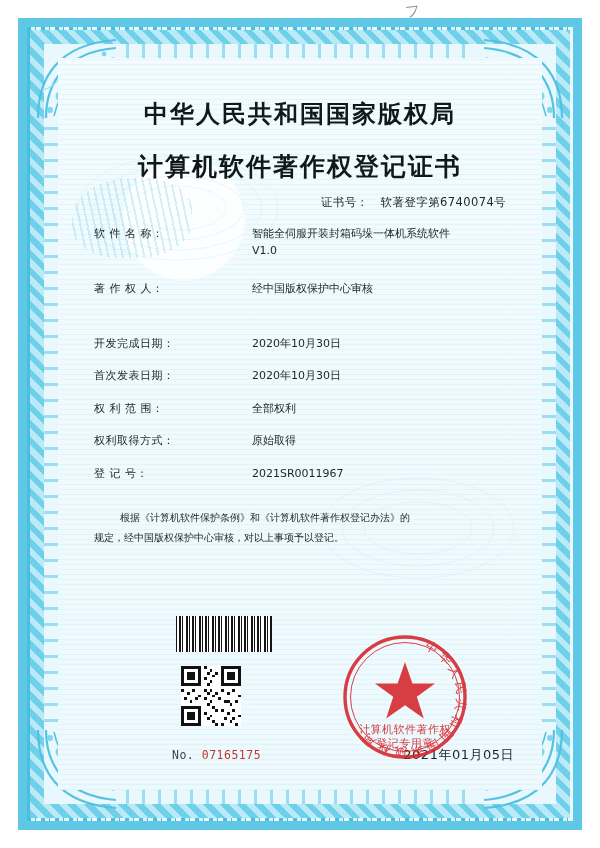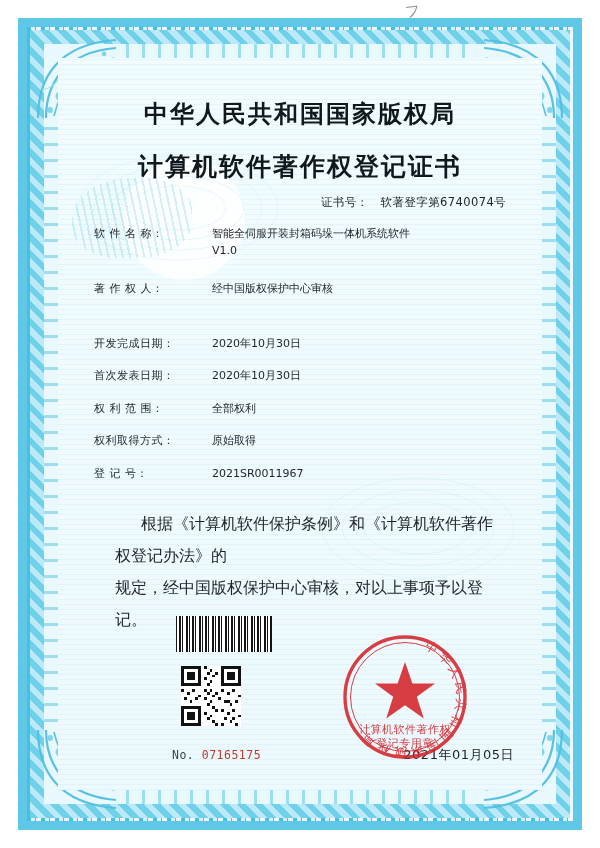--- a/index.html
+++ b/index.html
@@ -162,29 +162,30 @@
     line-height: 1.5;
   }
   .row .k {
     width: 118px;
     flex: 0 0 118px;
     letter-spacing: 0.5px;
     white-space: nowrap;
   }
   .row .v {
     flex: 1 1 auto;
+    margin-left: 40px;
   }
   .row .v .l2 { display: block; }
 
   .gap-lg { height: 22px; }
   .gap-sm { height: 6px; }
 
   .statement {
-    margin: 26px 36px 0 57px;
-    font-size: 16px;
+    margin: 26px 36px 0 36px;
+    font-size: 10px;
     line-height: 2.0;
     text-indent: 26px;
   }
   .statement .p2 { text-indent: 0; }
 
   
   .barcode {
     position: absolute;
     left: 118px;
     top: 558px;

